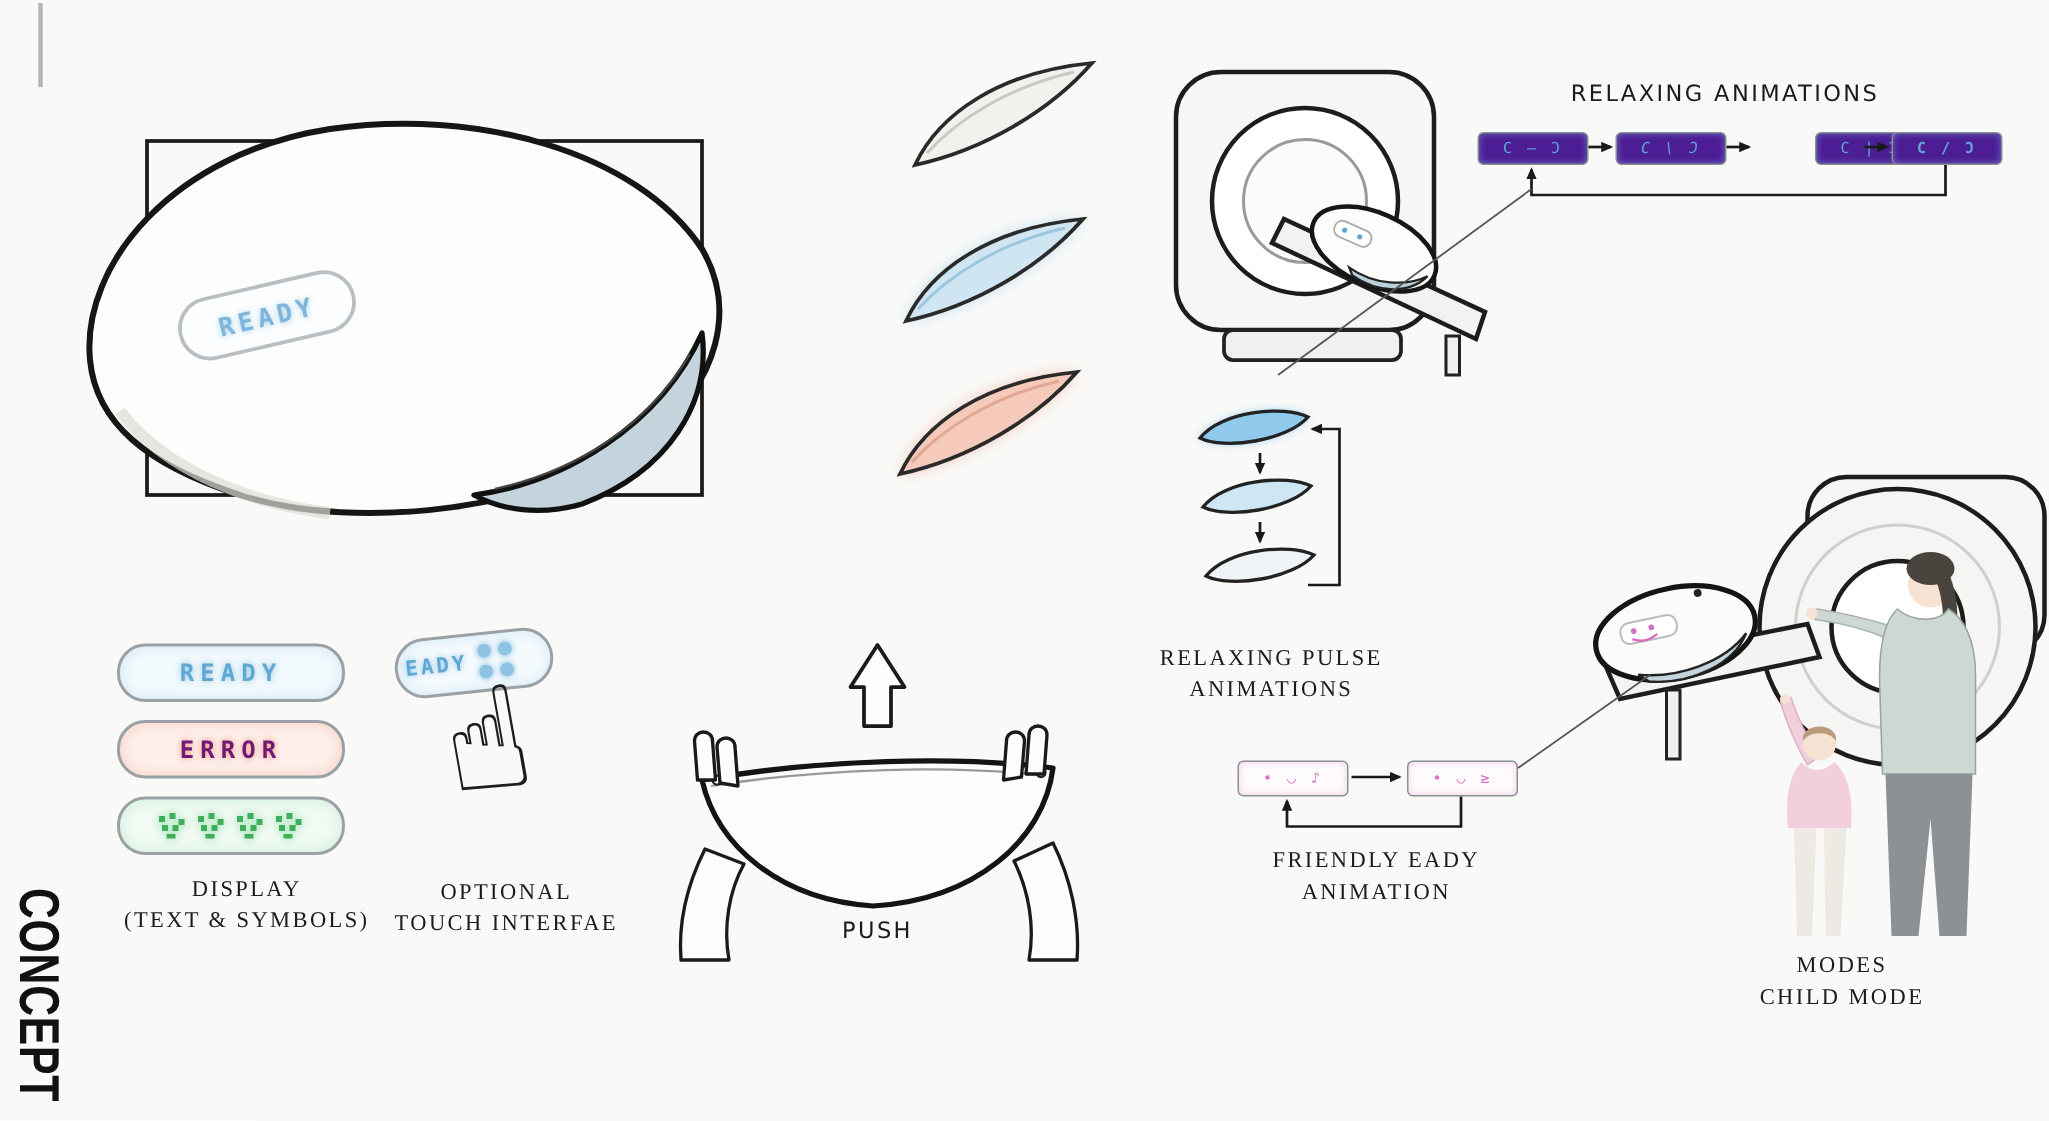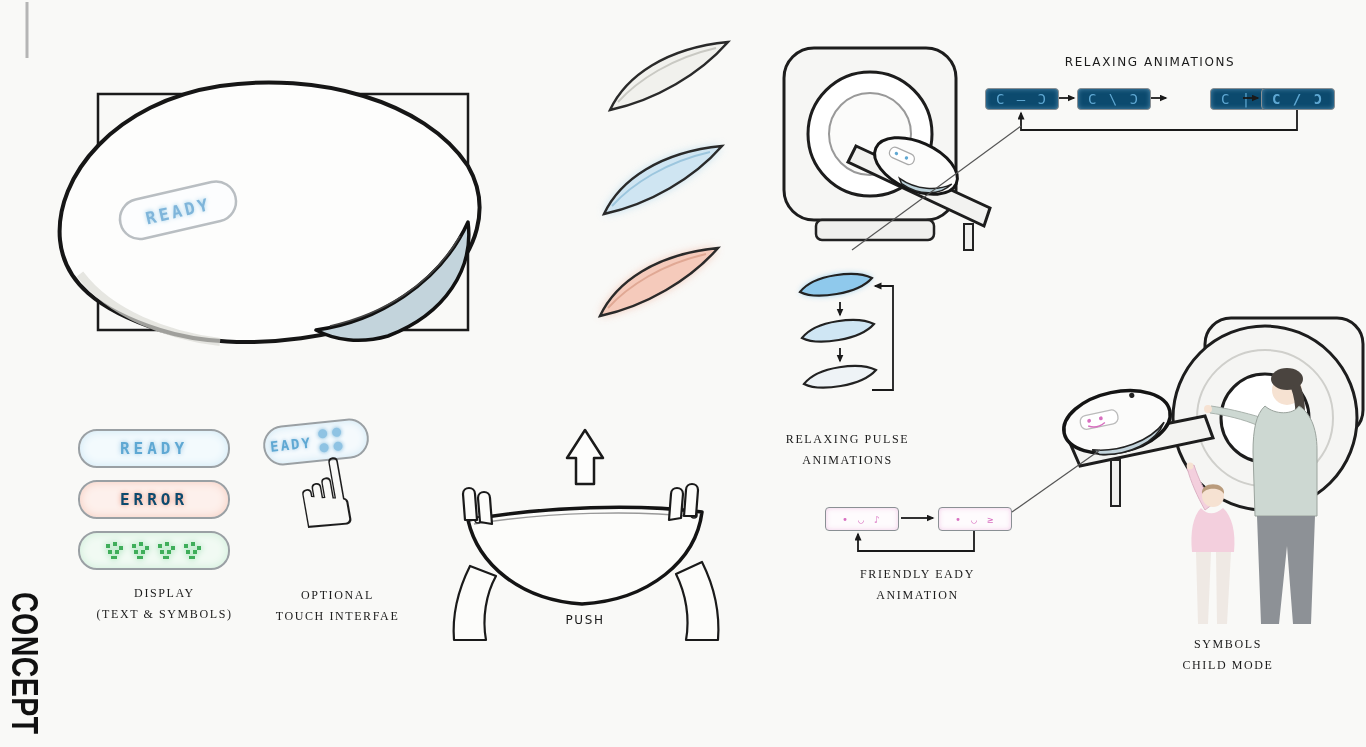--- a/index.html
+++ b/index.html
@@ -1,48 +1,48 @@
 <!DOCTYPE html>
 <html><head>
 <meta charset="utf-8">
 <style>
   html,body{margin:0;padding:0;background:#ffffff;}
   .canvas{position:relative;width:1366px;height:747px;background:#f9f9f7;overflow:hidden;
           font-family:"DejaVu Sans",sans-serif;color:#1c1c1c;}
   svg{position:absolute;overflow:visible;}
   .illus{z-index:1;}
   .overlay{z-index:3;pointer-events:none;left:0;top:0;}
-  .label{position:absolute;z-index:4;font-size:12px;letter-spacing:1.6px;font-weight:500;
+  .label{position:absolute;z-index:4;font-size:15px;letter-spacing:1.6px;font-weight:500;
          text-align:center;line-height:21px;color:#1b1b1b;}
   .label span{display:block;font-family:Liberation Serif, serif;}
   .vertical-title{position:absolute;left:46px;top:592px;width:170px;z-index:4;
          font-family:"Liberation Sans",sans-serif;font-weight:700;font-size:30px;color:#111;
          transform:rotate(90deg) scale(0.95,1.25);transform-origin:0 0;letter-spacing:0.5px;}
   
   .pill{position:absolute;z-index:2;width:148px;height:35px;border:2px solid #9aa0a4;border-radius:19px;
         display:flex;align-items:center;justify-content:center;
         font-family:"DejaVu Sans Mono",monospace;font-weight:bold;font-size:16px;letter-spacing:4px;}
   .pill-ready{background:#f3fafd;box-shadow:inset 0 0 10px #cfe8f5;color:#5fa8d3;text-shadow:0 0 5px rgba(120,180,220,.8);}
-  .pill-error{background:#fdf0ec;box-shadow:inset 0 0 10px #f6cdbf;color:#0c4a6e;text-shadow:0 0 5px rgba(230,120,90,.8);}
+  .pill-error{background:#fdf0ec;box-shadow:inset 0 0 10px #f6cdbf;color:#701a75;text-shadow:0 0 5px rgba(230,120,90,.8);}
   .pill-symbols{background:#f1faf3;box-shadow:inset 0 0 10px #cdeed8;}
   .pill-symbols svg{position:static;filter:drop-shadow(0 0 3px #7fd89a);}
   
   .touch-pill{position:absolute;z-index:2;left:263px;top:422px;width:106px;height:40px;
         border:2px solid #9aa0a4;border-radius:20px;background:#f5fafd;box-shadow:inset 0 0 9px #cfe8f5;
         transform:rotate(-6deg);display:flex;align-items:center;padding-left:5px;box-sizing:border-box;gap:7px;
         font-family:"DejaVu Sans Mono",monospace;font-weight:bold;font-size:14px;letter-spacing:2px;
         color:#5fa8d3;text-shadow:0 0 4px rgba(120,180,220,.8);}
   .touch-dots{display:grid;grid-template-columns:11px 11px;grid-auto-rows:11px;gap:3px;}
   .touch-dots i{width:9px;height:9px;border-radius:50%;background:#8fc3e3;box-shadow:0 0 4px #6fb1d8;display:block;}
   .hand-glyph{position:absolute;z-index:2;left:296px;top:448px;font-size:95px;line-height:1;
         color:#1d1d1d;transform:rotate(-10deg);font-family:"DejaVu Sans",sans-serif;}
   
   .anim-box{position:absolute;z-index:2;width:72px;height:20px;border:1.5px solid #8a9094;border-radius:4px;
-        background:#0c4a6e;display:flex;align-items:center;justify-content:center;
-        font-family:"DejaVu Sans Mono",monospace;font-size:14px;letter-spacing:2px;
+        background:#4c1d95;display:flex;align-items:center;justify-content:center;
+        font-family:"DejaVu Sans Mono",monospace;font-size:10px;letter-spacing:2px;
         color:#5fa8d3;box-shadow:inset 0 0 5px rgba(140,195,230,.5);}
   .face-box{position:absolute;z-index:2;width:72px;height:22px;border:1.5px solid #8a9094;border-radius:4px;
         background:#fefbfd;display:flex;align-items:center;justify-content:center;
         font-family:"DejaVu Sans Mono",monospace;font-size:10px;letter-spacing:2px;
         color:#d86fc0;box-shadow:inset 0 0 5px rgba(230,150,210,.45);}
 </style>
 </head>
 <body>
 
 <div class="canvas">
@@ -98,21 +98,21 @@
     <g transform="translate(158,124) rotate(24)">
       <ellipse cx="0" cy="0" rx="44" ry="24" fill="#fcfcfb" stroke="#161616" stroke-width="3"></ellipse>
       <path d="M -10 18 C 10 22 30 14 40 2 C 34 18 14 26 -6 22 Z" fill="#bcd2da" stroke="#222" stroke-width="1.5"></path>
       <rect x="-30" y="-9" width="26" height="11" rx="5" fill="#fff" stroke="#aaa" stroke-width="1.2"></rect>
       <circle cx="-23" cy="-3.5" r="1.7" fill="#5fa8d3"></circle>
       <circle cx="-12" cy="-3.5" r="1.7" fill="#5fa8d3"></circle>
     </g>
   </svg>
 
   <div class="anim-box" style="left:985px;top:88px;">C — Ɔ</div>
-  <div class="anim-box" style="left:1077px;top:88px;">C \ Ɔ</div>
+  <div class="anim-box" style="left:1077px;top:88px;font-style:italic;">C \ Ɔ</div>
   <div class="anim-box" style="left:1210px;top:88px;">C | Ɔ</div>
   <div class="anim-box" style="left:1261px;top:88px;font-weight:bold;">C / Ɔ</div>
 
   <svg class="illus" style="left:790px;top:262px;" width="110" height="140" viewBox="0 0 110 140">
     <defs>
       <path id="pulse" d="M 2 22 C 16 4, 58 0, 74 8 C 60 24, 18 30, 2 22 Z"></path>
       <filter id="blur3" x="-60%" y="-60%" width="220%" height="220%">
           <feGaussianBlur stdDeviation="3"></feGaussianBlur>
         </filter>
     </defs>
@@ -229,21 +229,21 @@
   <div class="label" style="left:250px;top:585px;width:175px;">
     <span>OPTIONAL</span>
     <span>TOUCH INTERFAE</span>
   </div>
   <div class="label" style="left:520px;top:610px;width:130px;">PUSH</div>
   <div class="label" style="left:830px;top:564px;width:175px;">
     <span>FRIENDLY EADY</span>
     <span>ANIMATION</span>
   </div>
   <div class="label" style="left:1148px;top:634px;width:160px;">
-    <span>SYMBOLS</span>
+    <span>MODES</span>
     <span>CHILD MODE</span>
   </div>
   <div class="vertical-title">CONCEPT</div>
 
   <svg class="overlay" width="1366" height="747" viewBox="0 0 1366 747">
     <defs>
       <marker id="arr" markerWidth="9" markerHeight="9" refX="6.5" refY="3.5" orient="auto" markerUnits="userSpaceOnUse">
         <path d="M0,0 L8,3.5 L0,7 Z" fill="#1a1a1a"></path>
       </marker>
     </defs>

